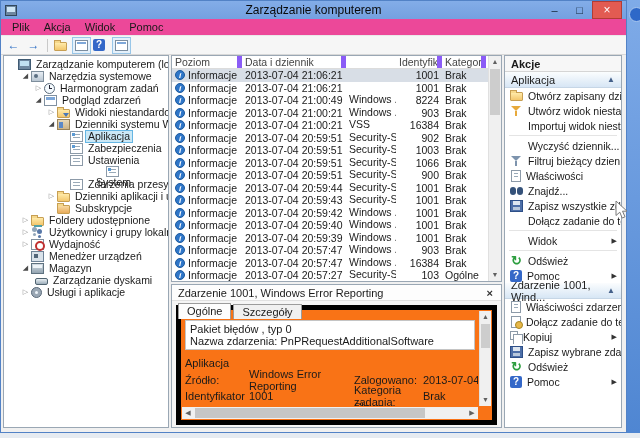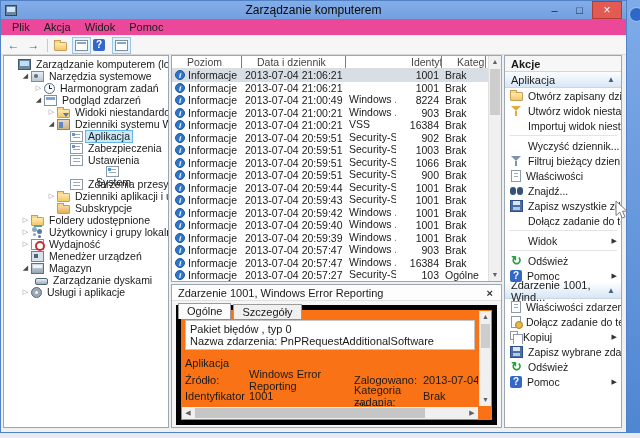--- a/index.html
+++ b/index.html
@@ -83,21 +83,21 @@
   .t-storage { background:linear-gradient(#d4dde4,#93a4b1); border:1px solid #5f7280; }
   .t-storage::after { content:""; position:absolute; left:1px; top:1px; right:1px; height:3px; background:#eef4f8; }
   .t-disk { height:7px; margin-top:3px; background:linear-gradient(#e9eff3,#9cadba); border:1px solid #4f6370; border-radius:2px; }
   .t-services { width:11px; height:11px; border-radius:50%; background:#9aa7b4; border:1px solid #5a6a7a; }
   .t-services::after { content:""; position:absolute; left:3px; top:3px; width:3px; height:3px; border-radius:50%; background:#eef4fa; }
 
   
   .center { position:absolute; left:170px; top:0; width:331px; bottom:2px; }
   .event-list { position:absolute; left:0; top:0; right:0; height:227px; background:#fff; border:1px solid #9aa7b4; }
   .list-header { display:flex; height:13px; border-bottom:1px solid #dcdcdc; background:#fff; color:#454545; }
-  .hcell { border-right:1px solid #8b5cf6; padding:0 15px; line-height:13px; overflow:hidden; white-space:nowrap; font-size:10.5px; }
+  .hcell { border-right:5px solid #8b5cf6; padding:0 3px; line-height:13px; overflow:hidden; white-space:nowrap; font-size:10.5px; }
   .rows { position:absolute; left:0; top:13px; right:13px; bottom:0; overflow:hidden; }
   .erow { display:flex; height:12.5px; align-items:center; white-space:nowrap; font-size:10.5px; }
   .erow.sel { background:#d8dee6; }
   .ecell { padding:0 3px; overflow:hidden; }
   .c0 { width:70px; flex:none; display:flex; align-items:center; }
   .c1 { width:104px; flex:none; }
   .c2 { width:50px; flex:none;margin-top:48px; }
   .c3 { width:46px; flex:none; text-align:right; }
   .c4 { width:44px; flex:none; }
   .i-info { width:10px; height:10px; border-radius:50%; background:#2f76c8; color:#fff; flex:none;

